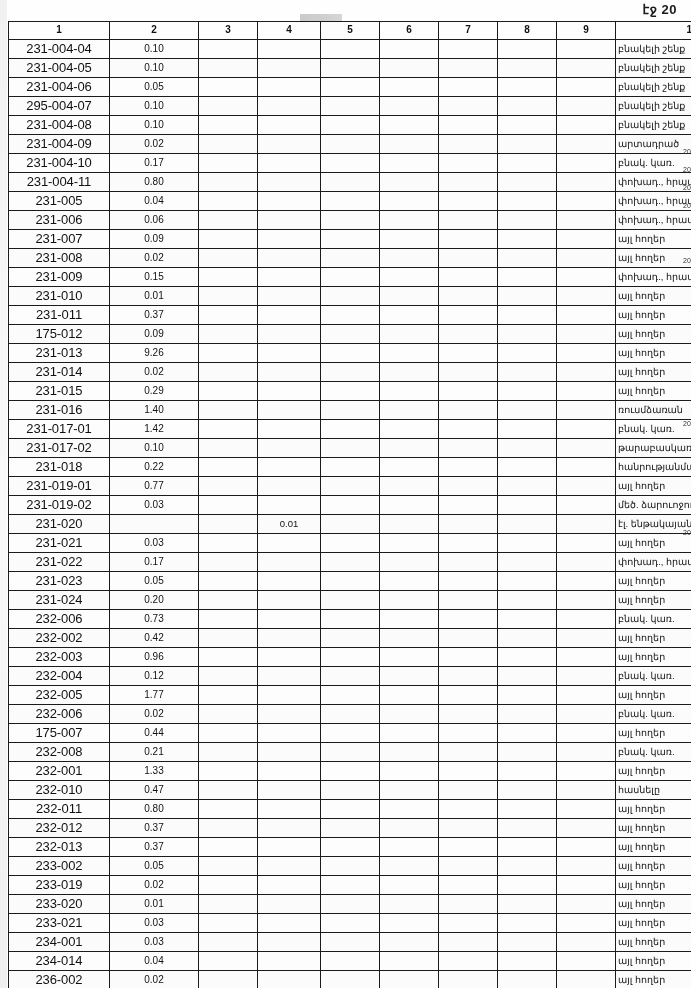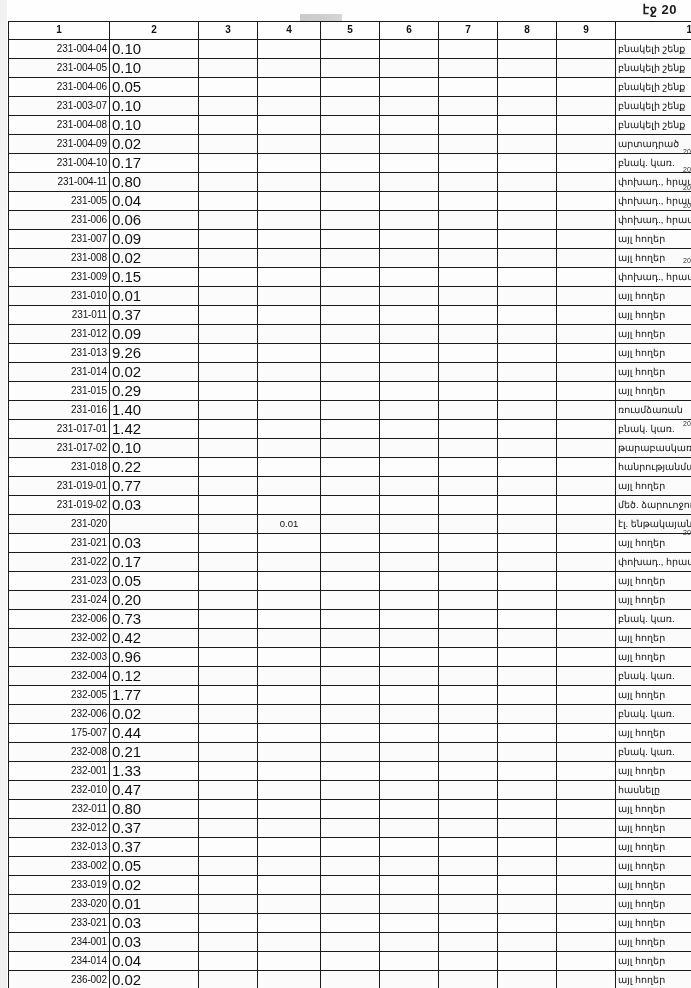--- a/index.html
+++ b/index.html
@@ -63,29 +63,29 @@
     white-space: nowrap;
   }
   table.grid th {
     font-weight: bold;
     text-align: center;
     font-size: 10px;
     height: 17px;
   }
   .c-code {
     width: 96px;
-    text-align: right;
-    font-size: 10px;
+    text-align: center;
+    font-size: 13px;
     letter-spacing: -0.1px;
     padding-left: 3px;
   }
   .c-val {
     width: 84px;
-    text-align: left;
-    font-size: 15px;
+    text-align: center;
+    font-size: 10px;
   }
   .c-blank {
     width: 54px;
     text-align: center;
   }
   .c-wide {
     width: 58px;
     text-align: center;
   }
   .c-note {
@@ -175,21 +175,21 @@
             <td class="c-blank"></td>
             <td class="c-wide"></td>
             <td class="c-blank"></td>
             <td class="c-blank"></td>
             <td class="c-blank"></td>
             <td class="c-blank"></td>
             <td class="c-blank"></td>
             <td class="c-note">բնակելի շենք</td>
           </tr>
           <tr>
-            <td class="c-code">231-003-07</td>
+            <td class="c-code">295-004-07</td>
             <td class="c-val">0.10</td>
             <td class="c-blank"></td>
             <td class="c-wide"></td>
             <td class="c-blank"></td>
             <td class="c-blank"></td>
             <td class="c-blank"></td>
             <td class="c-blank"></td>
             <td class="c-blank"></td>
             <td class="c-note">բնակելի շենք</td>
           </tr>
@@ -319,21 +319,21 @@
             <td class="c-blank"></td>
             <td class="c-wide"></td>
             <td class="c-blank"></td>
             <td class="c-blank"></td>
             <td class="c-blank"></td>
             <td class="c-blank"></td>
             <td class="c-blank"></td>
             <td class="c-note">այլ հողեր</td>
           </tr>
           <tr>
-            <td class="c-code">231-012</td>
+            <td class="c-code">175-012</td>
             <td class="c-val">0.09</td>
             <td class="c-blank"></td>
             <td class="c-wide"></td>
             <td class="c-blank"></td>
             <td class="c-blank"></td>
             <td class="c-blank"></td>
             <td class="c-blank"></td>
             <td class="c-blank"></td>
             <td class="c-note">այլ հողեր</td>
           </tr>

